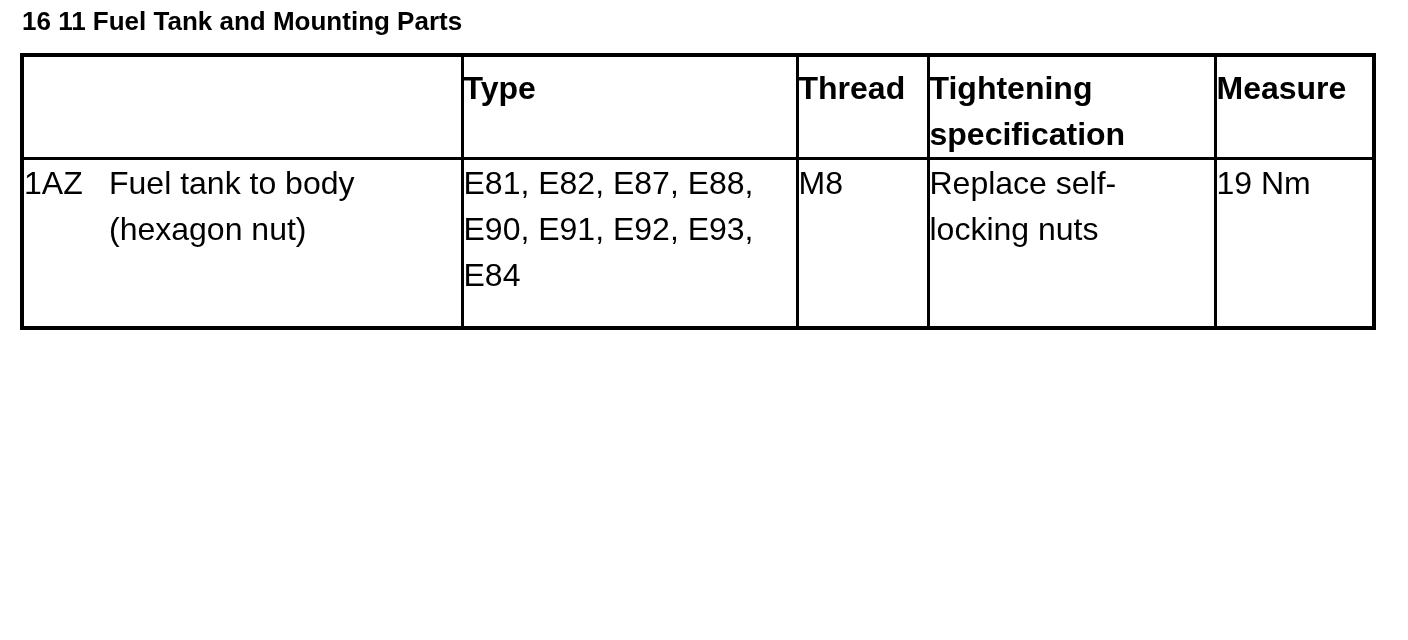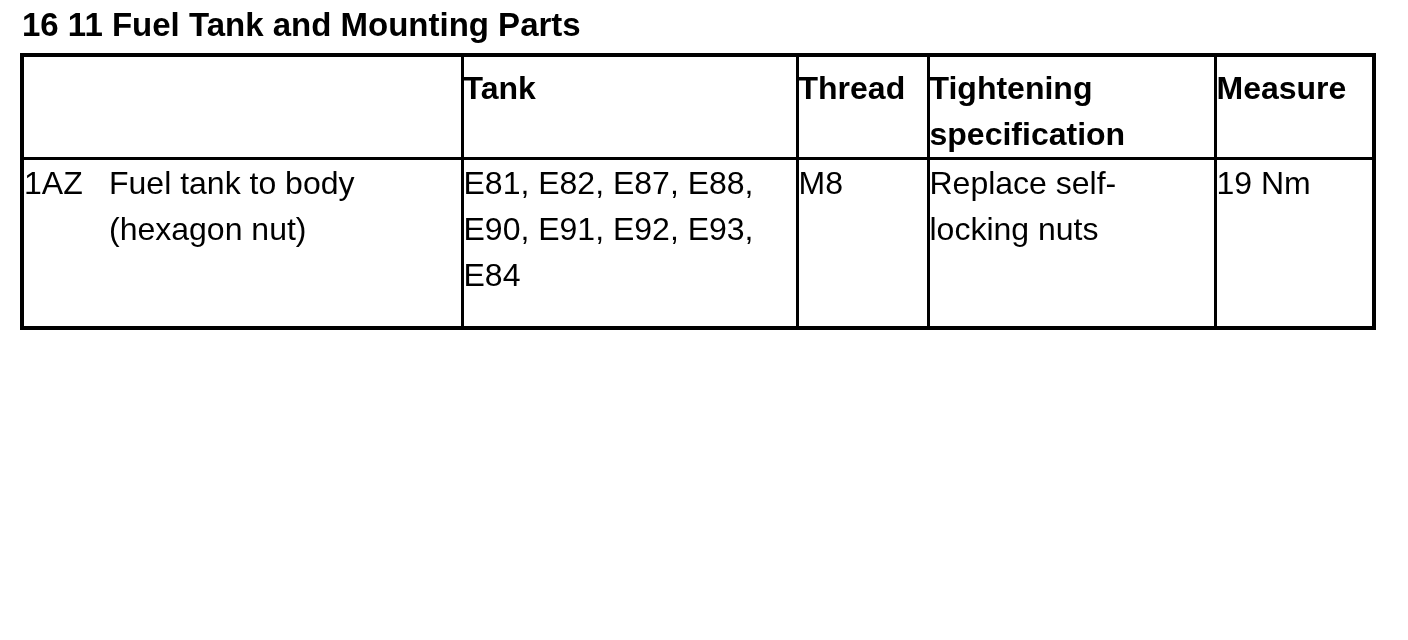--- a/index.html
+++ b/index.html
@@ -16,21 +16,21 @@
     position: relative;
     width: 1408px;
     height: 640px;
     background: #ffffff;
   }
   .doc-title {
     position: absolute;
     left: 22px;
     top: 6px;
     margin: 0;
-    font-size: 33px;
+    font-size: 26px;
     font-weight: bold;
     letter-spacing: 0px;
     white-space: nowrap;
   }
   table.spec-table {
     position: absolute;
     left: 20px;
     top: 53px;
     border-collapse: collapse;
     table-layout: fixed;
@@ -79,21 +79,21 @@
     <colgroup>
       <col style="width:440px">
       <col style="width:335px">
       <col style="width:131px">
       <col style="width:287px">
       <col style="width:159px">
     </colgroup>
     <thead>
       <tr class="header-row">
         <th class="c-item"></th>
-        <th class="c-type">Tank</th>
+        <th class="c-type">Type</th>
         <th class="c-thread">Thread</th>
         <th class="c-tight">Tightening specification</th>
         <th class="c-measure">Measure</th>
       </tr>
     </thead>
     <tbody>
       <tr class="body-row-1">
         <td class="c-item">
           <div class="item-wrap">
             <span class="row-code">1AZ</span>

